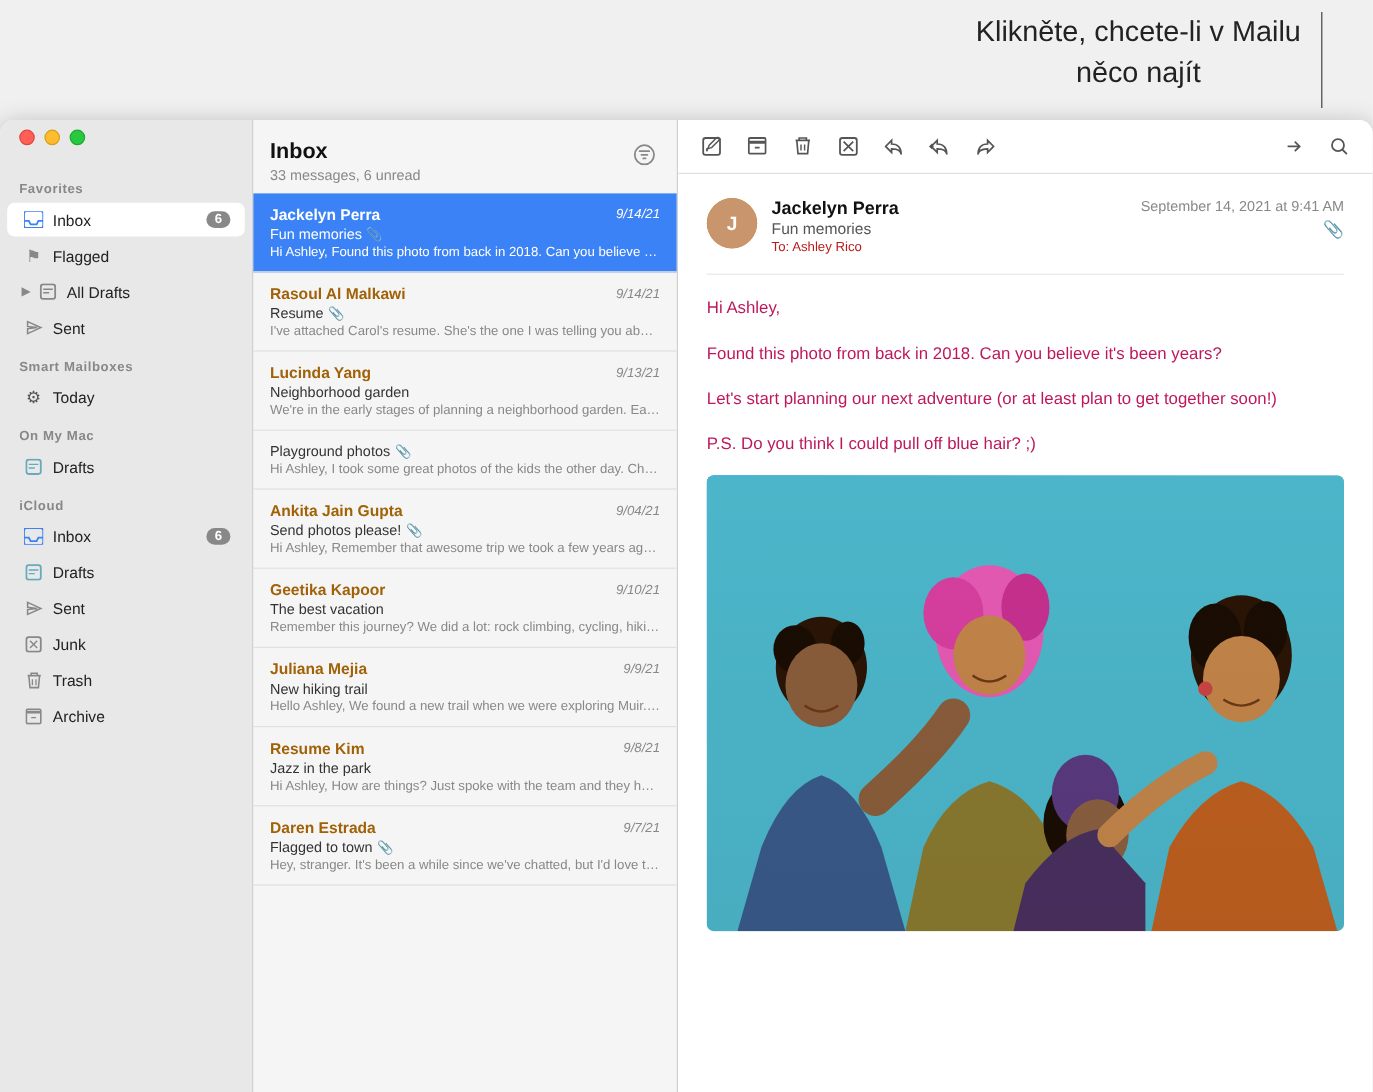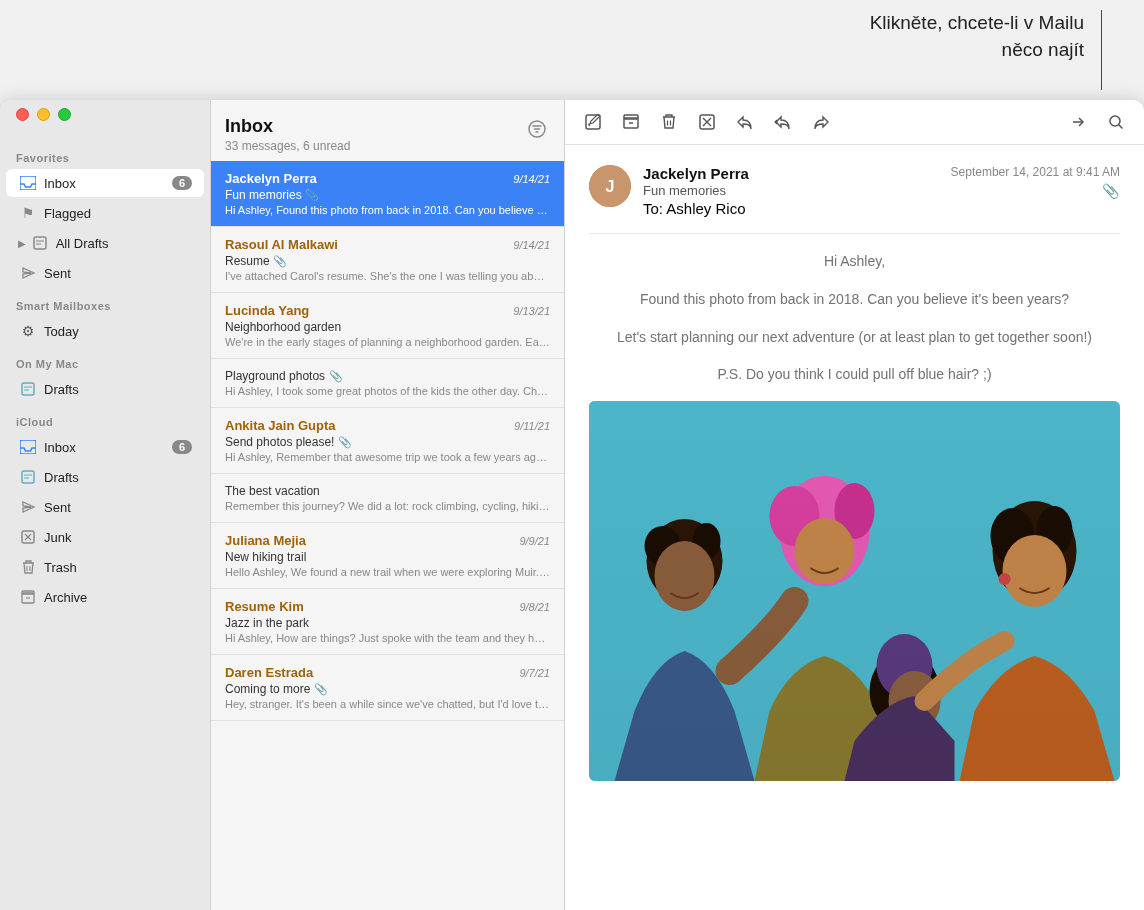--- a/index.html
+++ b/index.html
@@ -10,23 +10,23 @@
       height: 910px;
       overflow: hidden;
       position: relative;
     }
 
     
     .annotation {
       position: absolute;
       top: 10px;
       right: 60px;
-      font-size: 19px;
+      font-size: 24px;
       color: #222;
-      text-align: right;
+      text-align: center;
       line-height: 1.4;
       z-index: 100;
     }
     .annotation-line {
       position: absolute;
       top: 10px;
       right: 42px;
       width: 1px;
       height: 80px;
       background: #444;
@@ -299,41 +299,40 @@
       font-size: 15px;
       font-weight: 700;
       color: #111;
     }
     .detail-subject {
       font-size: 13px;
       color: #555;
       margin-top: 1px;
     }
     .detail-to {
-      font-size: 15px;
-      color: #000000;
+      font-size: 11px;
+      color: #b91c1c;
       margin-top: 2px;
     }
     .detail-meta {
       text-align: right;
       font-size: 12px;
       color: #888;
       flex-shrink: 0;
     }
     .detail-attach {
       font-size: 14px;
       color: #888;
       margin-top: 4px;
     }
 
     .email-body {
       font-size: 14px;
-      color: #737373;
+      color: #be185d;
       line-height: 1.7;
-      text-align: center;
     }
     .email-body p {
       margin-bottom: 14px;
     }
 
     .email-photo {
       width: 100%;
       height: 380px;
       border-radius: 6px;
       overflow: hidden;
@@ -543,30 +542,34 @@
         <div class="email-subject">
           <span>Playground photos</span>
           <span class="attach-icon">📎</span>
         </div>
         <div class="email-preview">Hi Ashley, I took some great photos of the kids the other day. Check out that smile!</div>
       </div>
 
       <div class="email-item">
         <div class="email-item-top">
           <span class="email-sender">Ankita Jain Gupta</span>
-          <span class="email-date">9/11/21</span>
+          <span class="email-date">9/04/21</span>
         </div>
         <div class="email-subject">
           <span>Send photos please!</span>
           <span class="attach-icon">📎</span>
         </div>
         <div class="email-preview">Hi Ashley, Remember that awesome trip we took a few years ago? I found this picture, and thought about al...</div>
       </div>
 
       <div class="email-item">
+        <div class="email-item-top">
+          <span class="email-sender">Geetika Kapoor</span>
+          <span class="email-date">9/10/21</span>
+        </div>
         <div class="email-subject">
           <span>The best vacation</span>
         </div>
         <div class="email-preview">Remember this journey? We did a lot: rock climbing, cycling, hiking, and more. This vacation was amazin...</div>
       </div>
 
       <div class="email-item">
         <div class="email-item-top">
           <span class="email-sender">Juliana Mejia</span>
           <span class="email-date">9/9/21</span>
@@ -587,21 +590,21 @@
         </div>
         <div class="email-preview">Hi Ashley, How are things? Just spoke with the team and they had a few comments on the flyer. Are you a...</div>
       </div>
 
       <div class="email-item">
         <div class="email-item-top">
           <span class="email-sender">Daren Estrada</span>
           <span class="email-date">9/7/21</span>
         </div>
         <div class="email-subject">
-          <span>Coming to more</span>
+          <span>Flagged to town</span>
           <span class="attach-icon">📎</span>
         </div>
         <div class="email-preview">Hey, stranger. It's been a while since we've chatted, but I'd love to catch up. Let me know if you can spar...</div>
       </div>
 
     </div>
   </div>
 
   <div class="detail-pane">
 

